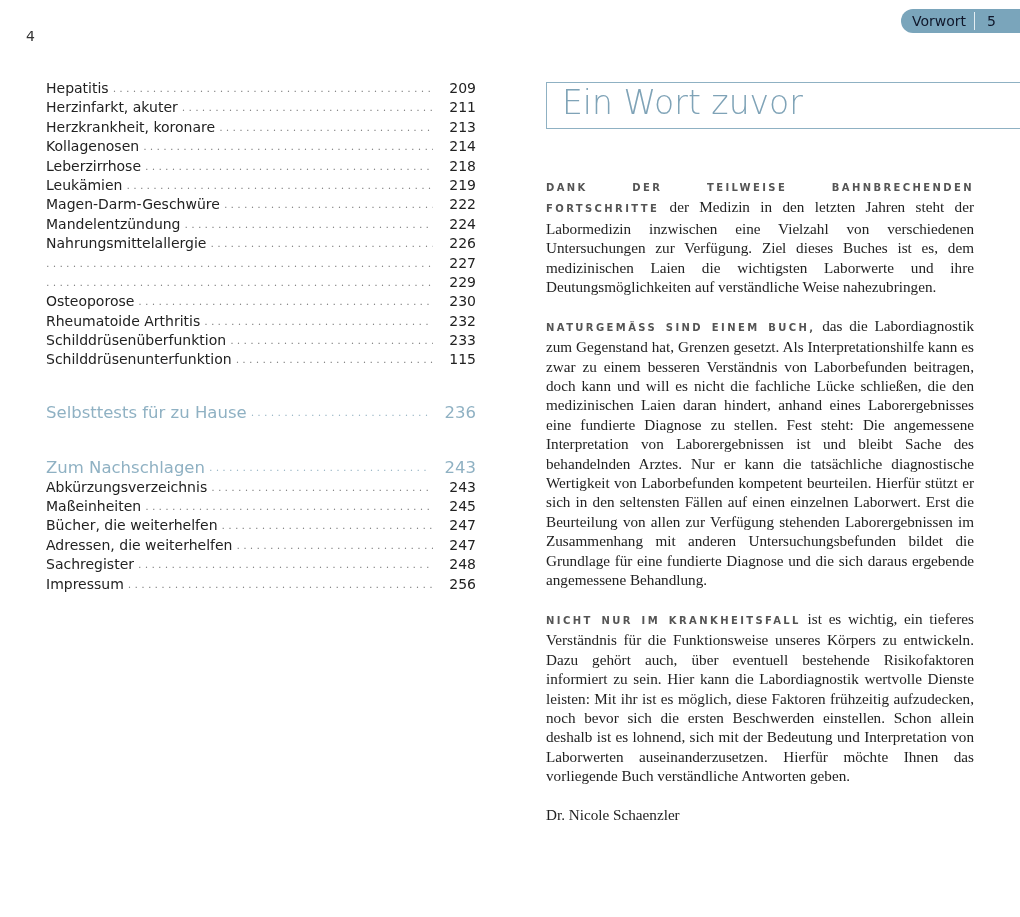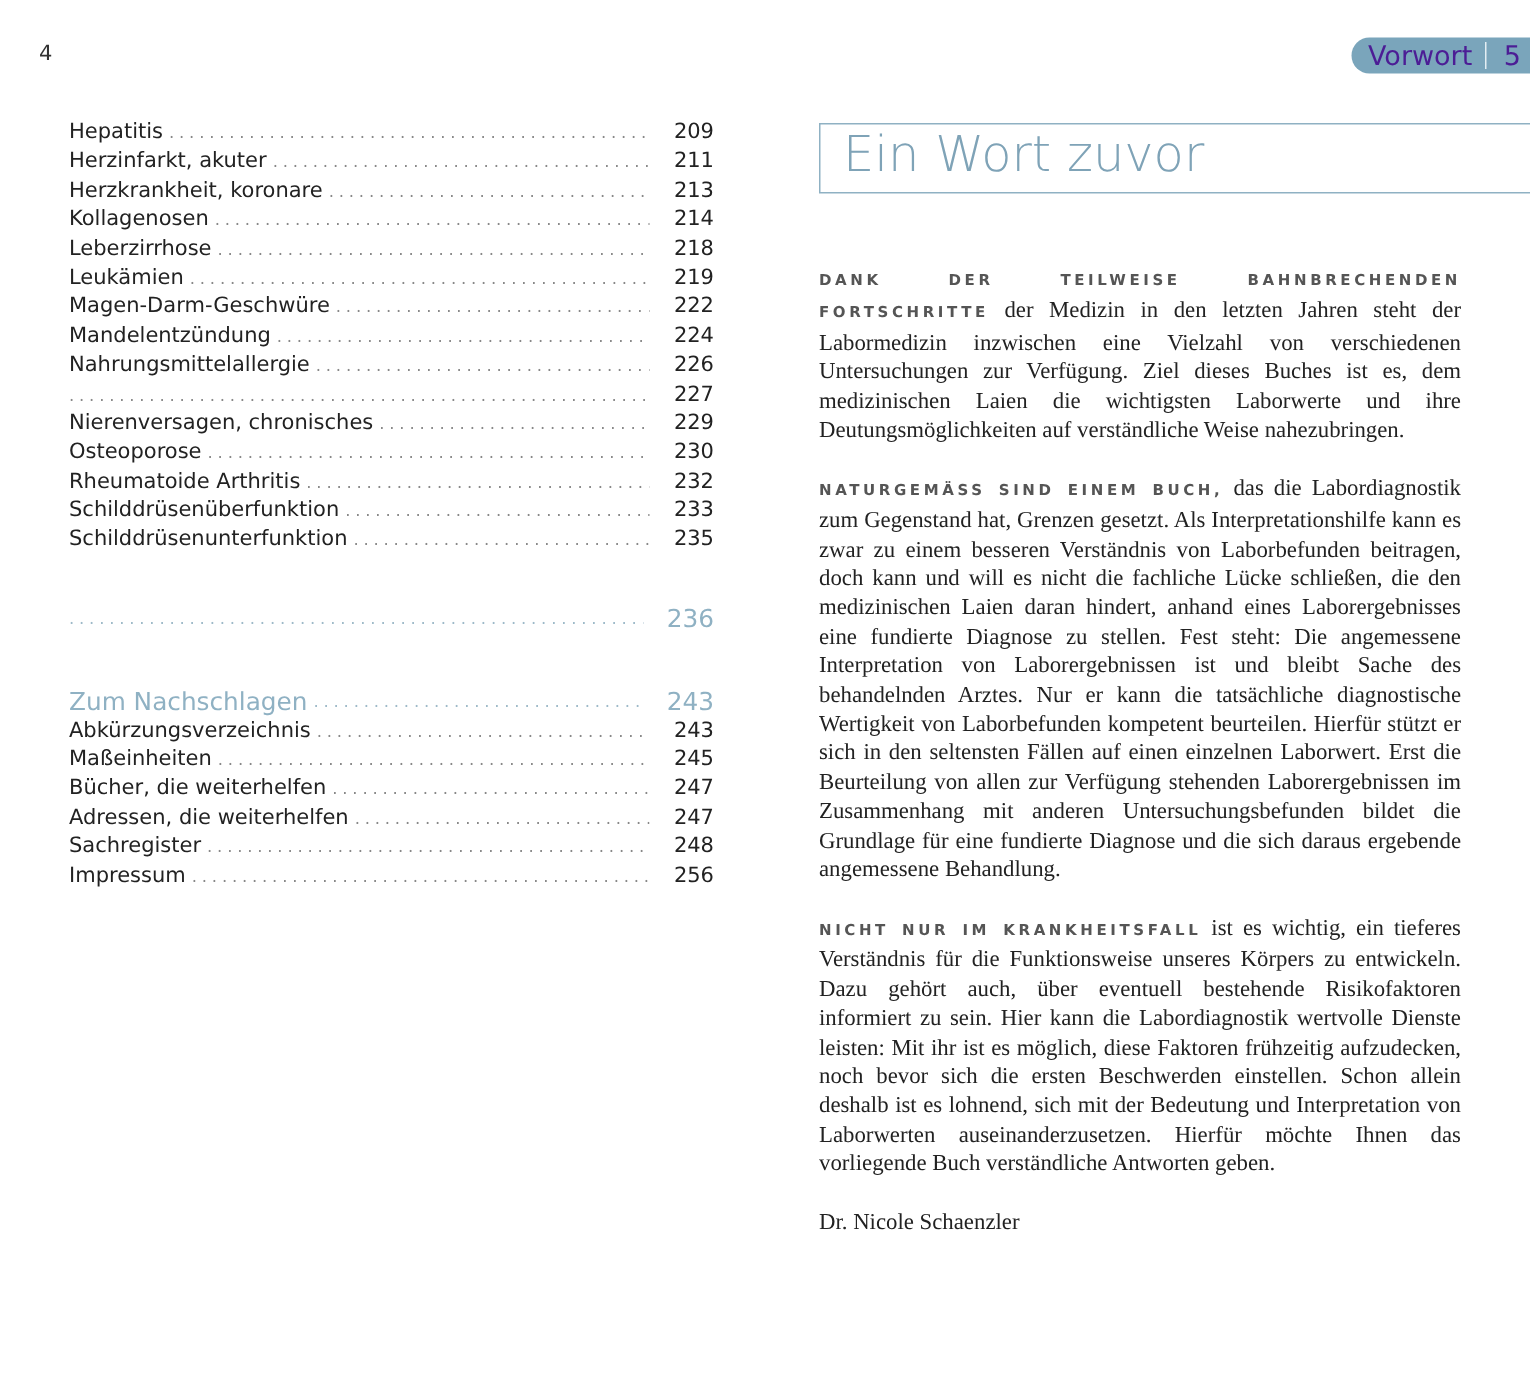--- a/index.html
+++ b/index.html
@@ -2,24 +2,24 @@
 <html><head>
 <meta charset="utf-8">
 <style>
   html, body { margin:0; padding:0; background:#ffffff; }
   body { width:1020px; height:917px; position:relative; overflow:hidden; }
   .page-num-left {
     position:absolute; left:26px; top:28px;
     font-family:"DejaVu Sans", sans-serif; font-size:14px; color:#333;
   }
   .header-badge {
-    position:absolute; left:901px; top:25px; width:119px; height:24px;
+    position:absolute; left:901px; top:9px; width:119px; height:24px;
     background:#7aa5bb; border-radius:12px 0 0 12px;
-    display:flex; align-items:center; color:#4c1d95;
-    font-family:"DejaVu Sans", sans-serif; font-size:18px;
+    display:flex; align-items:center; color:#0f172a;
+    font-family:"DejaVu Sans", sans-serif; font-size:14px;
   }
   .header-badge .section { padding-left:11px; padding-right:8px; }
   .header-badge .sep { width:1px; height:18px; background:#e4eef3; }
   .header-badge .pnum { padding-left:12px; }
 
   
   .toc { position:absolute; left:46px; top:79px; width:430px;
          font-family:"DejaVu Sans", sans-serif; color:#222; }
   .toc-row { display:flex; align-items:flex-end; height:19.4px; font-size:14px; line-height:19.4px; }
   .toc-row .label { white-space:nowrap; padding-right:4px; }
@@ -105,21 +105,20 @@
       <div class="toc-row">
         <span class="label">Nahrungsmittelallergie</span>
         <span class="dots">......................................................................</span>
         <span class="page">226</span>
       </div>
       <div class="toc-row">
         <span class="dots">......................................................................</span>
         <span class="page">227</span>
       </div>
       <div class="toc-row">
-        <span class="label">Nierenversagen, chronisches</span>
         <span class="dots">......................................................................</span>
         <span class="page">229</span>
       </div>
       <div class="toc-row">
         <span class="label">Osteoporose</span>
         <span class="dots">......................................................................</span>
         <span class="page">230</span>
       </div>
       <div class="toc-row">
         <span class="label">Rheumatoide Arthritis</span>
@@ -127,25 +126,26 @@
         <span class="page">232</span>
       </div>
       <div class="toc-row">
         <span class="label">Schilddrüsenüberfunktion</span>
         <span class="dots">......................................................................</span>
         <span class="page">233</span>
       </div>
       <div class="toc-row">
         <span class="label">Schilddrüsenunterfunktion</span>
         <span class="dots">......................................................................</span>
-        <span class="page">235</span>
+        <span class="page">115</span>
       </div>
     </div>
   <div class="gap1"></div>
   <div class="toc-row section">
+    <span class="label">Selbsttests für zu Hause</span>
     <span class="dots">......................................................................</span>
     <span class="page">236</span>
   </div>
   <div class="gap2"></div>
   <div class="toc-row section">
     <span class="label">Zum Nachschlagen</span>
     <span class="dots">......................................................................</span>
     <span class="page">243</span>
   </div>
   <div id="toc-group2">

